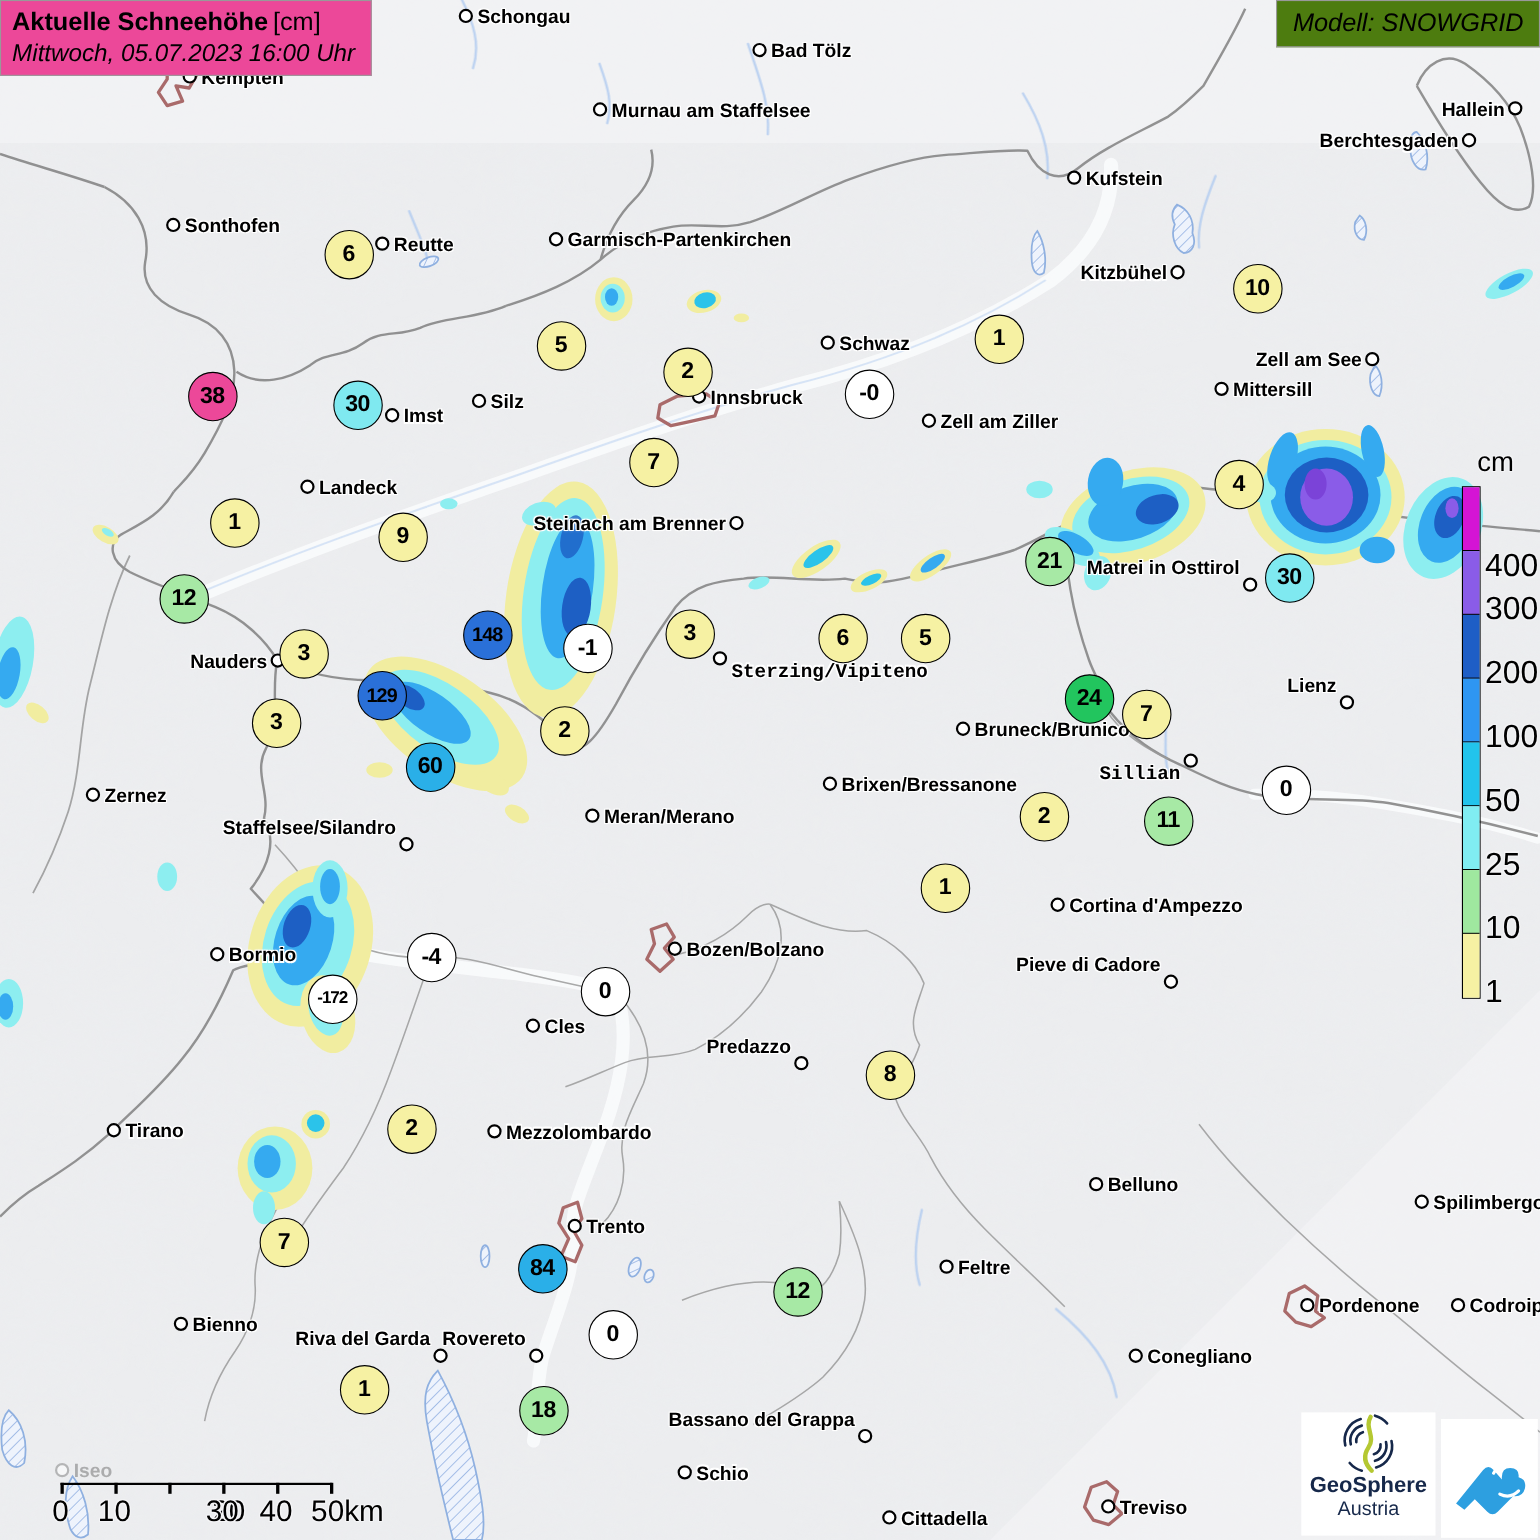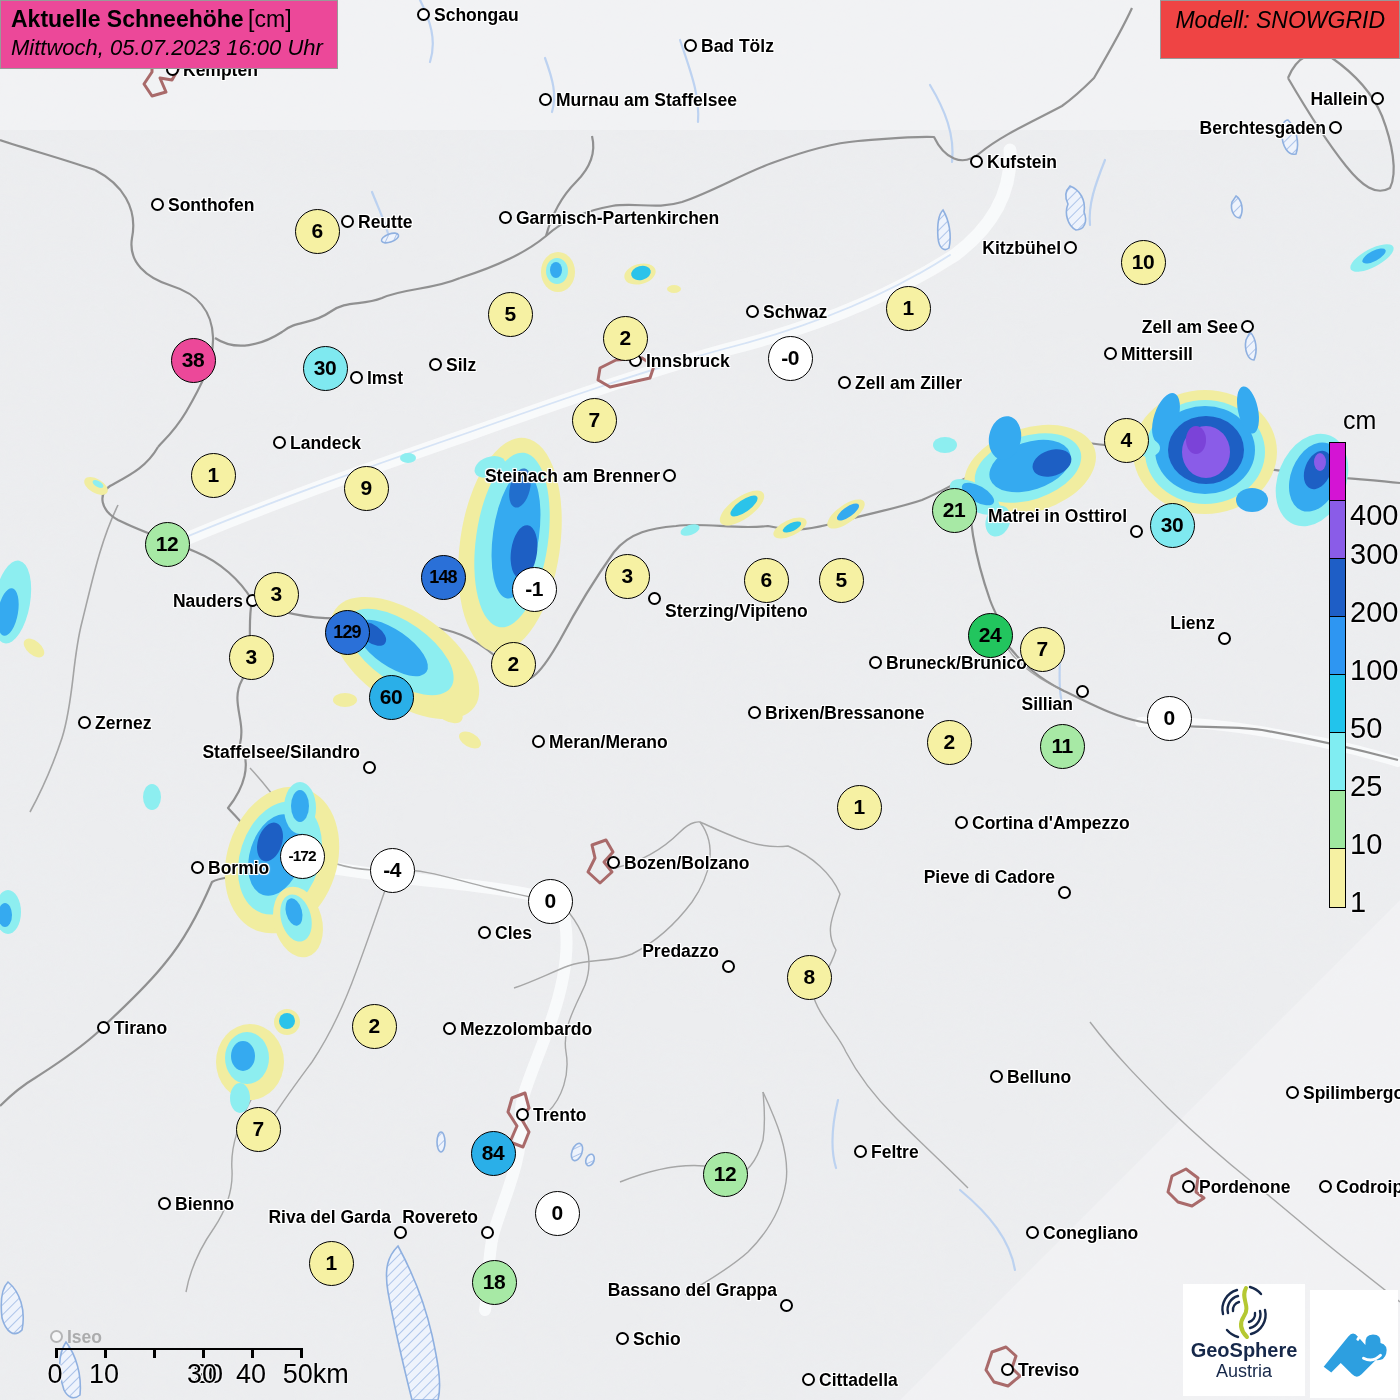--- a/index.html
+++ b/index.html
@@ -9,39 +9,39 @@
 
   
   #cities,#badges{position:absolute;left:0;top:0;width:100%;height:100%;z-index:5;}
   .city{position:absolute;width:0;height:0;}
   .cmark{position:absolute;left:-7px;top:-7px;width:9px;height:9px;border:2.6px solid #000;border-radius:50%;background:#fff;}
   .clbl{position:absolute;top:-11px;white-space:nowrap;font-weight:bold;font-size:17.5px;color:#000;
         text-shadow:-1px -1px 0 #fff,1px -1px 0 #fff,-1px 1px 0 #fff,1px 1px 0 #fff,0 0 3px #fff;line-height:22px;}
   .city.right .clbl{left:10px;}
   .city.left .clbl{right:10px;}
   .city.above .clbl{top:-27px;}
-  .city.below .clbl{top:1px;}
+  .city.below .clbl{top:1px;font-family:Liberation Mono, monospace;}
   .city.faded{opacity:.55;}
   .city.faded .clbl{color:#777;text-shadow:none;}
   .city.faded .cmark{border-color:#888;}
 
   
   .badge{position:absolute;width:43px;height:43px;margin-left:-22.5px;margin-top:-22.5px;border:1.6px solid #000;
          border-radius:50%;display:flex;align-items:center;justify-content:center;
          font-weight:bold;color:#000;z-index:6;letter-spacing:-0.5px;}
   .badge.f20{font-size:21px;} .badge.f17{font-size:18px;letter-spacing:-0.8px;} .badge.f15{font-size:15.5px;letter-spacing:-1px;}
 
   
   .title-box{position:absolute;left:0;top:0;z-index:10;background:#ec4899;border:1px solid #999;
              padding:5px 14px 7px 10px;}
   .title-main{font-size:23px;font-weight:bold;}
   .title-unit{font-size:23px;font-weight:normal;}
   .title-sub{font-size:22px;font-style:italic;margin-top:2px;}
-  .model-box{position:absolute;right:0;top:0;z-index:10;background:#ef4444;border:1px solid #999;
-             padding:6px 14px 24px 14px;font-size:23px;font-style:italic;margin-left:11px;}
+  .model-box{position:absolute;right:0;top:0;z-index:10;background:#4d7c0f;border:1px solid #999;
+             padding:6px 14px 8px 14px;font-size:23px;font-style:italic;margin-left:11px;}
 
   
   .legend{position:absolute;left:1329px;top:442px;z-index:10;}
   .legend-unit{position:absolute;left:14px;top:-36px;font-size:25px;
       text-shadow:-1px -1px 0 #f4f4f6,1px -1px 0 #f4f4f6,-1px 1px 0 #f4f4f6,1px 1px 0 #f4f4f6;}
   .legend-bar{width:15px;border:1px solid #000;}
   .legend-seg{width:15px;height:58px;border-bottom:1px solid #000;box-sizing:border-box;}
   .legend-seg:last-child{border-bottom:none;}
   .legend-tick{position:absolute;left:21px;font-size:29px;line-height:29px;color:#000;
       text-shadow:-1px -1px 0 #f4f4f6,1px -1px 0 #f4f4f6,-1px 1px 0 #f4f4f6,1px 1px 0 #f4f4f6;}
@@ -484,21 +484,21 @@
       <div class="badge f17" style="left: 347px; top: 632px; background: rgb(42, 112, 216);">129</div>
       <div class="badge f20" style="left: 990px; top: 635px; background: #22c55e;">24</div>
       <div class="badge f20" style="left: 1042px; top: 649px; background: rgb(246, 241, 163);">7</div>
       <div class="badge f20" style="left: 251px; top: 657px; background: rgb(246, 241, 163);">3</div>
       <div class="badge f20" style="left: 513px; top: 664px; background: rgb(246, 241, 163);">2</div>
       <div class="badge f20" style="left: 391px; top: 697px; background: rgb(42, 175, 232);">60</div>
       <div class="badge f20" style="left: 1169px; top: 718px; background: rgb(255, 255, 255);">0</div>
       <div class="badge f20" style="left: 949px; top: 742px; background: rgb(246, 241, 163);">2</div>
       <div class="badge f20" style="left: 1062px; top: 746px; background: rgb(167, 233, 165);">11</div>
       <div class="badge f20" style="left: 859px; top: 807px; background: rgb(246, 241, 163);">1</div>
-      <div class="badge f15" style="left: 302px; top: 856px; background: rgb(255, 255, 255);">-172</div>
+      <div class="badge f15" style="left: 302px; top: 908px; background: rgb(255, 255, 255);">-172</div>
       <div class="badge f20" style="left: 392px; top: 870px; background: rgb(255, 255, 255);">-4</div>
       <div class="badge f20" style="left: 550px; top: 901px; background: rgb(255, 255, 255);">0</div>
       <div class="badge f20" style="left: 809px; top: 977px; background: rgb(246, 241, 163);">8</div>
       <div class="badge f20" style="left: 374px; top: 1026px; background: rgb(246, 241, 163);">2</div>
       <div class="badge f20" style="left: 258px; top: 1129px; background: rgb(246, 241, 163);">7</div>
       <div class="badge f20" style="left: 493px; top: 1153px; background: rgb(42, 175, 232);">84</div>
       <div class="badge f20" style="left: 725px; top: 1174px; background: rgb(167, 233, 165);">12</div>
       <div class="badge f20" style="left: 557px; top: 1213px; background: rgb(255, 255, 255);">0</div>
       <div class="badge f20" style="left: 331px; top: 1263px; background: rgb(246, 241, 163);">1</div>
       <div class="badge f20" style="left: 494px; top: 1282px; background: rgb(167, 233, 165);">18</div>

